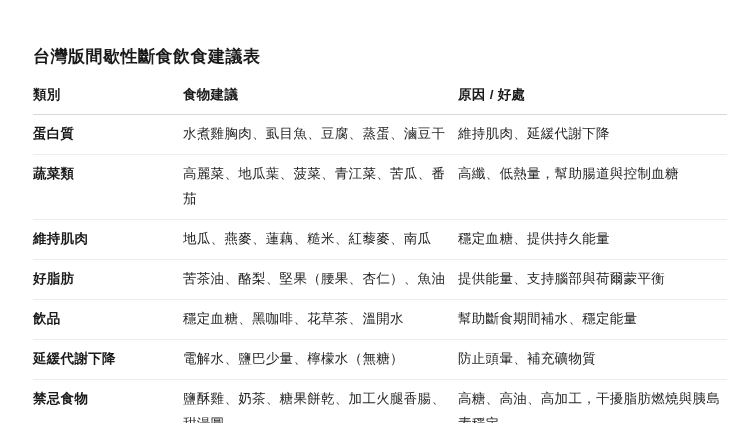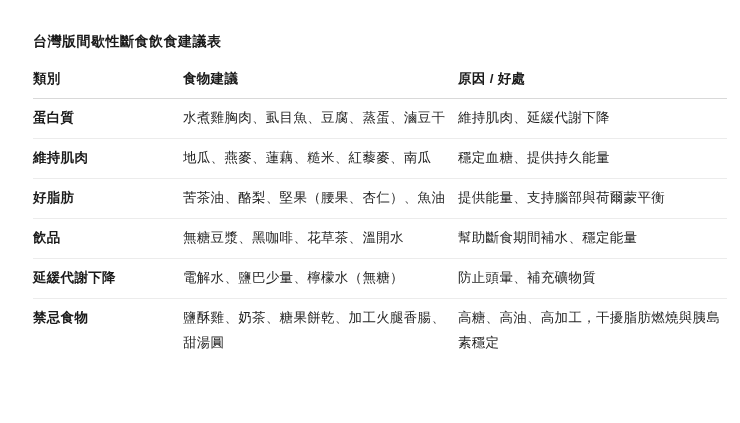--- a/index.html
+++ b/index.html
@@ -12,24 +12,24 @@
     height: 423px;
     overflow: hidden;
     font-family: "Liberation Sans", sans-serif;
     color: #1a1a1a;
     -webkit-font-smoothing: antialiased;
   }
   .content {
     padding: 28px 13px 0 33px;
   }
   .doc-title {
-    font-size: 14px;
+    font-size: 17px;
     font-weight: 700;
     line-height: 26px;
-    margin: 0 0 16px 0;
+    margin: 16px 0 16px 0;
     letter-spacing: 0.5px;
     color: #1a1a1a;
   }
   table.diet-table {
     width: 694px;
     border-collapse: collapse;
     table-layout: fixed;
     font-size: 13.5px;
     color: #1f1f1f;
   }
@@ -82,32 +82,37 @@
         <th>原因 / 好處</th>
       </tr>
     </thead>
     <tbody>
         <tr>
     <td class="cell-category">蛋白質</td>
     <td class="cell-foods">水煮雞胸肉、虱目魚、豆腐、蒸蛋、滷豆干</td>
     <td class="cell-reason">維持肌肉、延緩代謝下降</td>
   </tr>
         <tr>
+    <td class="cell-category">蔬菜類</td>
+    <td class="cell-foods">高麗菜、地瓜葉、菠菜、青江菜、苦瓜、番茄</td>
+    <td class="cell-reason">高纖、低熱量，幫助腸道與控制血糖</td>
+  </tr>
+        <tr>
     <td class="cell-category">維持肌肉</td>
     <td class="cell-foods">地瓜、燕麥、蓮藕、糙米、紅藜麥、南瓜</td>
     <td class="cell-reason">穩定血糖、提供持久能量</td>
   </tr>
         <tr>
     <td class="cell-category">好脂肪</td>
     <td class="cell-foods">苦茶油、酪梨、堅果（腰果、杏仁）、魚油</td>
     <td class="cell-reason">提供能量、支持腦部與荷爾蒙平衡</td>
   </tr>
         <tr>
     <td class="cell-category">飲品</td>
-    <td class="cell-foods">無糖豆漿、黑咖啡、花草茶、溫開水</td>
+    <td class="cell-foods">穩定血糖、黑咖啡、花草茶、溫開水</td>
     <td class="cell-reason">幫助斷食期間補水、穩定能量</td>
   </tr>
         <tr>
     <td class="cell-category">延緩代謝下降</td>
     <td class="cell-foods">電解水、鹽巴少量、檸檬水（無糖）</td>
     <td class="cell-reason">防止頭暈、補充礦物質</td>
   </tr>
         <tr>
     <td class="cell-category">禁忌食物</td>
     <td class="cell-foods">鹽酥雞、奶茶、糖果餅乾、加工火腿香腸、甜湯圓</td>

